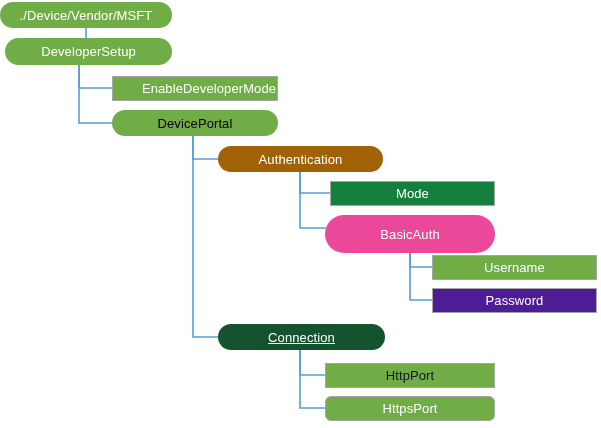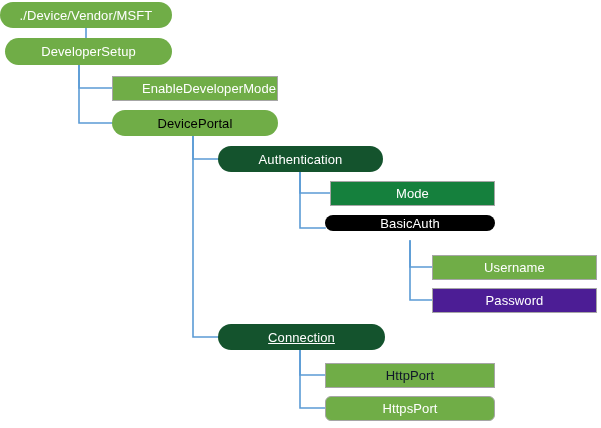--- a/index.html
+++ b/index.html
@@ -99,27 +99,27 @@
       </div>
       <div class="node pill" style="left: 5px; top: 38px; width: 167px; height: 27px; background: rgb(112, 173, 71); color: rgb(255, 255, 255);">
         <span class="node-label">DeveloperSetup</span>
       </div>
       <div class="node rect" style="left: 112px; top: 76px; width: 166px; height: 25px; background: rgb(112, 173, 71); color: rgb(255, 255, 255); border-color: rgb(166, 166, 166); padding-left: 28px;">
         <span class="node-label">EnableDeveloperMode</span>
       </div>
       <div class="node pill" style="left: 112px; top: 110px; width: 166px; height: 26px; background: rgb(112, 173, 71); color: #000000;">
         <span class="node-label">DevicePortal</span>
       </div>
-      <div class="node pill" style="left: 218px; top: 146px; width: 165px; height: 26px; background: #14532d; color: rgb(255, 255, 255);">
+      <div class="node pill" style="left: 218px; top: 146px; width: 165px; height: 26px; background: #a16207; color: rgb(255, 255, 255);">
         <span class="node-label">Authentication</span>
       </div>
       <div class="node rect" style="left: 330px; top: 181px; width: 165px; height: 25px; background: #15803d; color: rgb(255, 255, 255); border-color: rgb(166, 166, 166);">
         <span class="node-label">Mode</span>
       </div>
-      <div class="node pill" style="left: 325px; top: 215px; width: 170px; height: 16px; background: #000000; color: rgb(255, 255, 255);">
+      <div class="node pill" style="left: 325px; top: 215px; width: 170px; height: 38px; background: #ec4899; color: rgb(255, 255, 255);">
         <span class="node-label">BasicAuth</span>
       </div>
       <div class="node rect" style="left: 432px; top: 255px; width: 165px; height: 25px; background: rgb(112, 173, 71); color: rgb(255, 255, 255); border-color: rgb(166, 166, 166);">
         <span class="node-label">Username</span>
       </div>
       <div class="node rect" style="left: 432px; top: 288px; width: 165px; height: 25px; background: #4c1d95; color: rgb(255, 255, 255); border-color: rgb(166, 166, 166);">
         <span class="node-label">Password</span>
       </div>
       <div class="node pill" style="left: 218px; top: 324px; width: 167px; height: 26px; background: #14532d; color: rgb(255, 255, 255); text-decoration: underline;">
         <span class="node-label">Connection</span>

